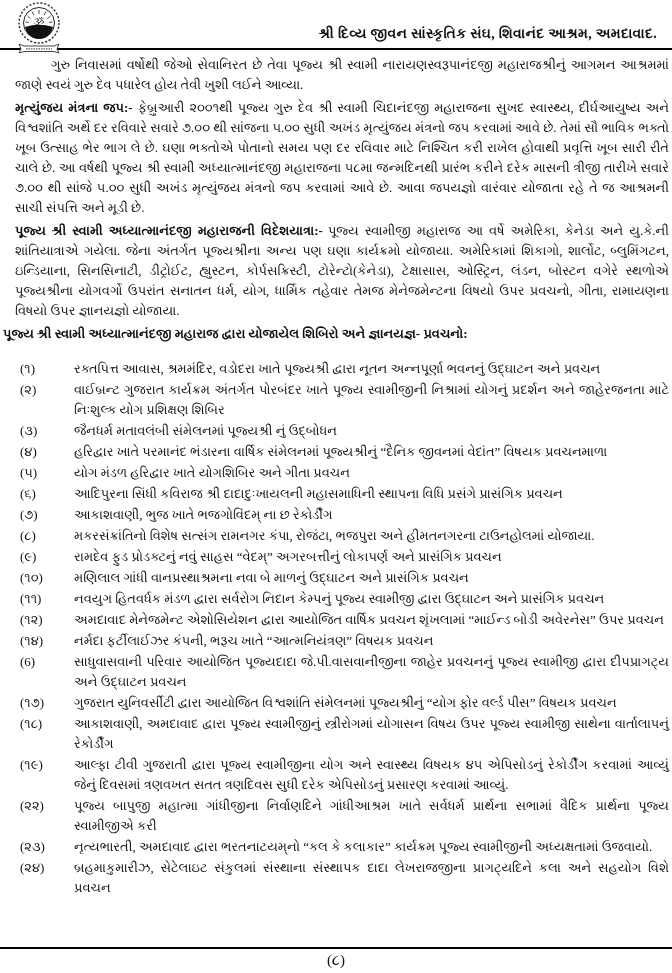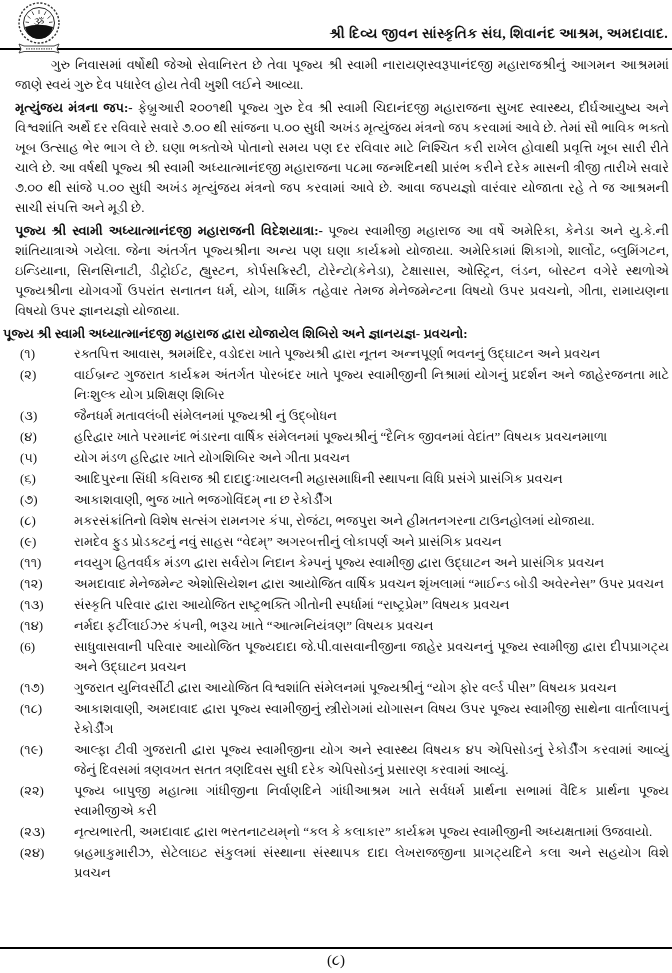--- a/index.html
+++ b/index.html
@@ -22,21 +22,21 @@
     height:50px;
   }
   .logo{
     position:absolute;
     left:14px;top:2px;
     width:44px;height:54px;
     z-index:2;
   }
   .header-title{
     position:absolute;
-    right:1px;bottom:8px;
+    right:12px;bottom:8px;
     font-size:14px;
     font-weight:bold;
     letter-spacing:.3px;
     white-space:nowrap;
   }
   .header-rule{
     position:absolute;
     left:-3px;right:-3px;bottom:0;
     border-top:2.5px solid #000;
   }
@@ -47,21 +47,21 @@
     line-height:20px;
     text-align:justify;
   }
   p.para{
     margin:0 0 3px 12px;
   }
   p.para.indent{ text-indent:36px; }
   b.lead{ padding-right:5px; }
   b.lead:empty{ display:none; padding:0; }
   p.listhead{
-    margin:1px 0 0 0;
+    margin:1px 0 15px 0;
     font-weight:bold;
     text-align:left;
   }
   
   .glist{ margin:0; padding:0; list-style:none; }
   .glist .li{
     display:flex;
     margin:0 0 1px 0;
   }
   .glist .num{
@@ -171,35 +171,35 @@
         <div class="li">
           <span class="num">(૮)</span>
           <span class="txt">મકરસંક્રાંતિનો વિશેષ સત્સંગ રામનગર કંપા, રોજંટા, ભજપુરા અને હીમતનગરના ટાઉનહોલમાં યોજાયા.</span>
         </div>
 
         <div class="li">
           <span class="num">(૯)</span>
           <span class="txt">રામદેવ ફુડ પ્રોડક્ટનું નવું સાહસ “વેદમ્” અગરબત્તીનું લોકાપર્ણ અને પ્રાસંગિક પ્રવચન</span>
         </div>
 
+        <div class="li">
+          <span class="num">(૧૦)</span>
+          <span class="txt">મણિલાલ ગાંધી વાનપ્રસ્થાશ્રમના નવા બે માળનું ઉદ્ઘાટન અને પ્રાસંગિક પ્રવચન</span>
+        </div>
 
         <div class="li">
           <span class="num">(૧૧)</span>
           <span class="txt">નવયુગ હિતવર્ધક મંડળ દ્વારા સર્વરોગ નિદાન કેમ્પનું પૂજ્ય સ્વામીજી દ્વારા ઉદ્ઘાટન અને પ્રાસંગિક પ્રવચન</span>
         </div>
 
         <div class="li">
           <span class="num">(૧૨)</span>
           <span class="txt">અમદાવાદ મેનેજમેન્ટ એશોસિયેશન દ્વારા આયોજિત વાર્ષિક પ્રવચન શૃંખલામાં “માઈન્ડ બોડી અવેરનેસ” ઉપર પ્રવચન</span>
         </div>
 
-        <div class="li">
-          <span class="num">(૧૩)</span>
-          <span class="txt">સંસ્કૃતિ પરિવાર દ્વારા આયોજિત રાષ્ટ્રભક્તિ ગીતોની સ્પર્ધામાં “રાષ્ટ્રપ્રેમ” વિષયક પ્રવચન</span>
-        </div>
 
         <div class="li">
           <span class="num">(૧૪)</span>
           <span class="txt">નર્મદા ફર્ટીલાઈઝર કંપની, ભરૂચ ખાતે “આત્મનિયંત્રણ” વિષયક પ્રવચન</span>
         </div>
 
         <div class="li">
           <span class="num">(6)</span>
           <span class="txt">સાધુવાસવાની પરિવાર આયોજિત પૂજ્યદાદા જે.પી.વાસવાનીજીના જાહેર પ્રવચનનું પૂજ્ય સ્વામીજી દ્વારા દીપપ્રાગટ્ય અને ઉદ્ઘાટન પ્રવચન</span>
         </div>

